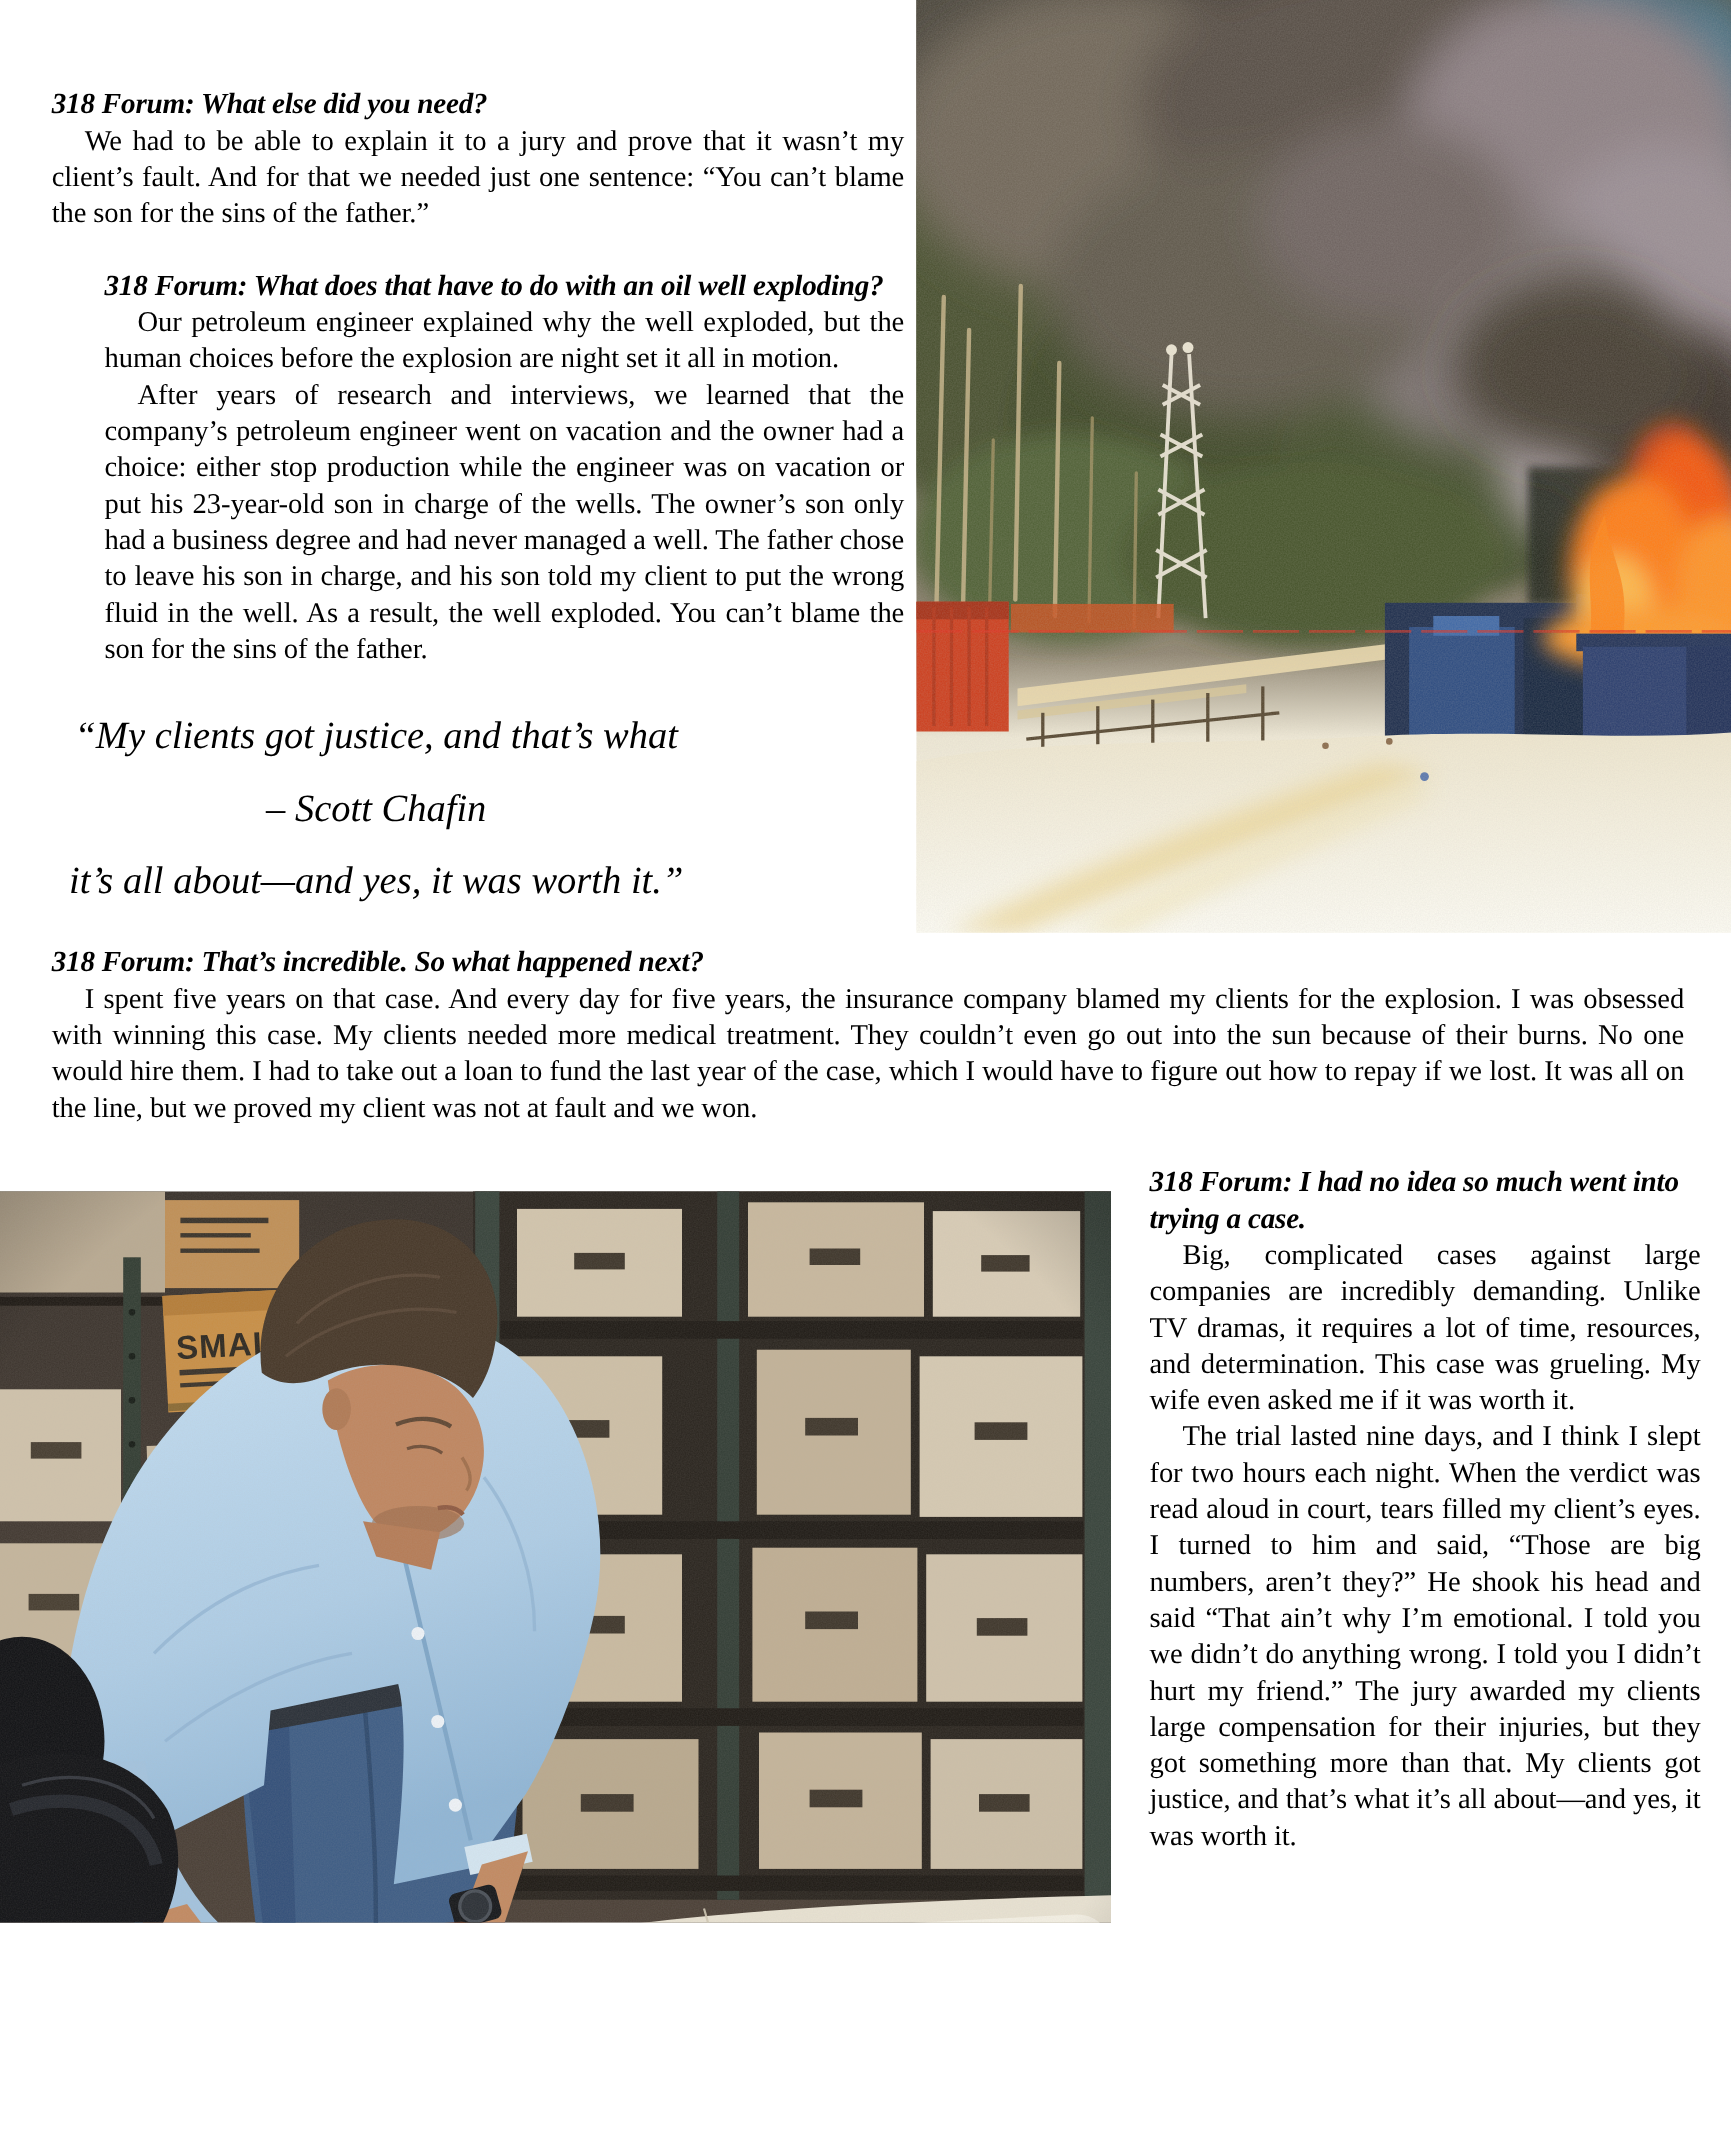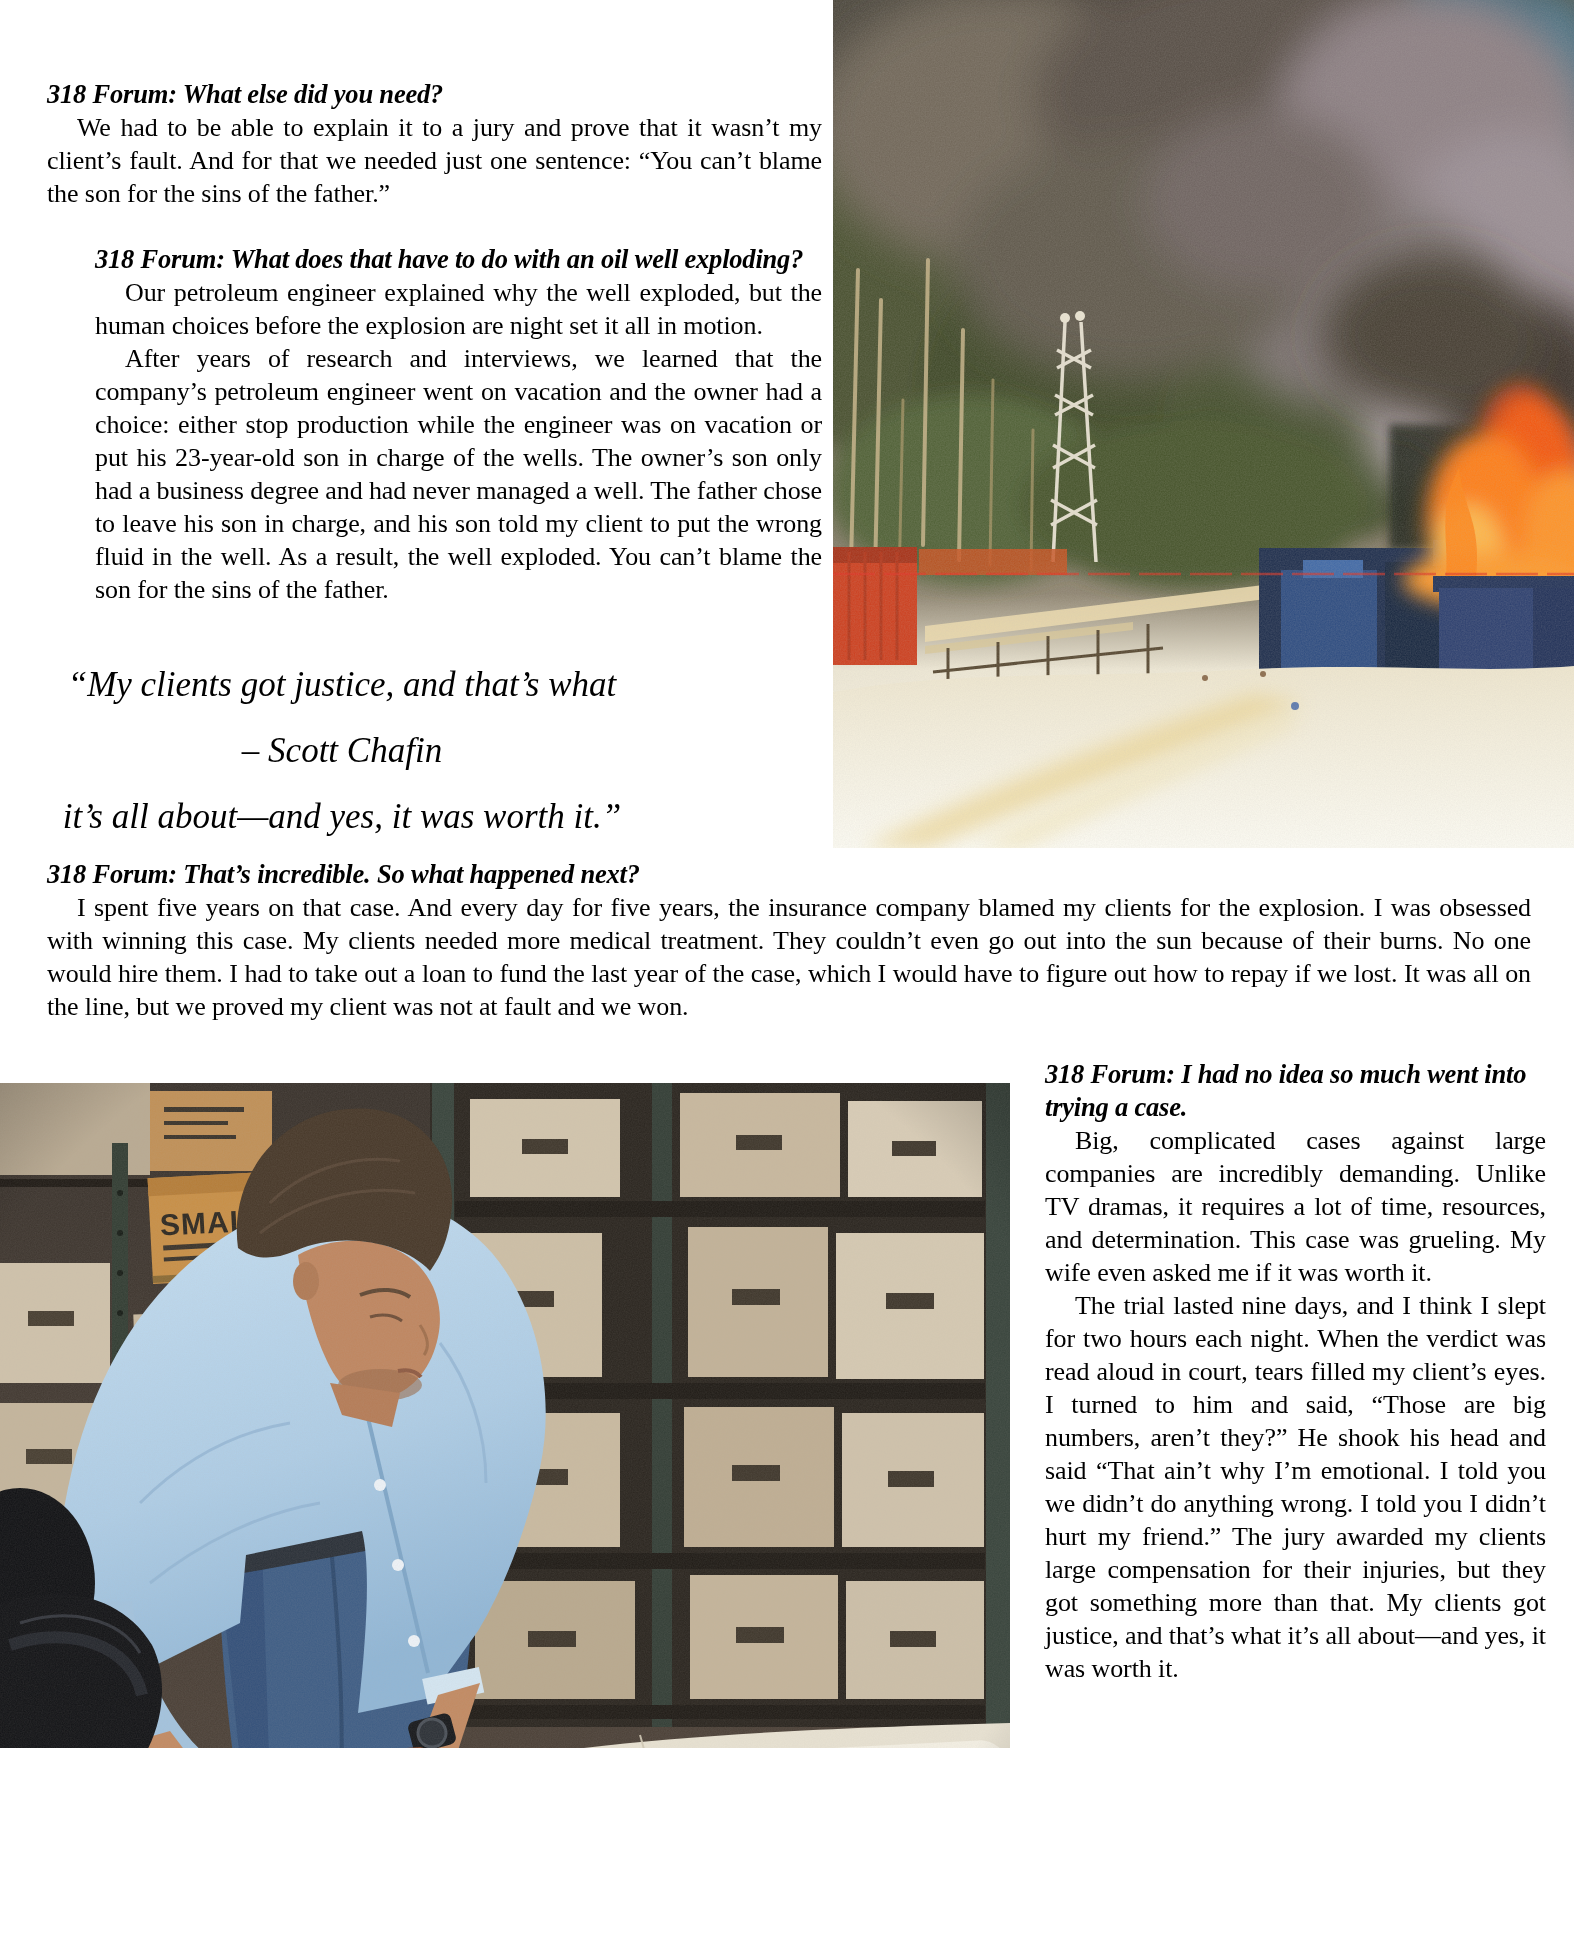--- a/index.html
+++ b/index.html
@@ -18,21 +18,21 @@
     font-size:26.5px; line-height:33px; font-weight:bold; font-style:italic;
     letter-spacing:-0.2px;
   }
   .q.nowrap { white-space:nowrap; }
   .a {
     font-size:26px; line-height:33px; text-align:justify; text-indent:30px;
     letter-spacing:-0.1px;
   }
   
   .pull-quote {
-    position:absolute; left:40px; top:652px; width:604px; text-align:center;
+    position:absolute; left:40px; top:636px; width:604px; text-align:center;
     font-style:italic; font-size:35px; line-height:66px;
   }
   .pull-quote div { white-space:nowrap; }
   
   .top-photo    { position:absolute; left:833px; top:0;      width:741px;  height:848px; }
   .bottom-photo { position:absolute; left:0;     top:1083px; width:1010px; height:866px; }
   figure svg { display:block; width:100%; height:100%; }
   .photo-caption {
     position:absolute; left:45px; top:770px; width:900px;
     font-family:"Liberation Sans", sans-serif; font-size:25px; color:#ffffff;

